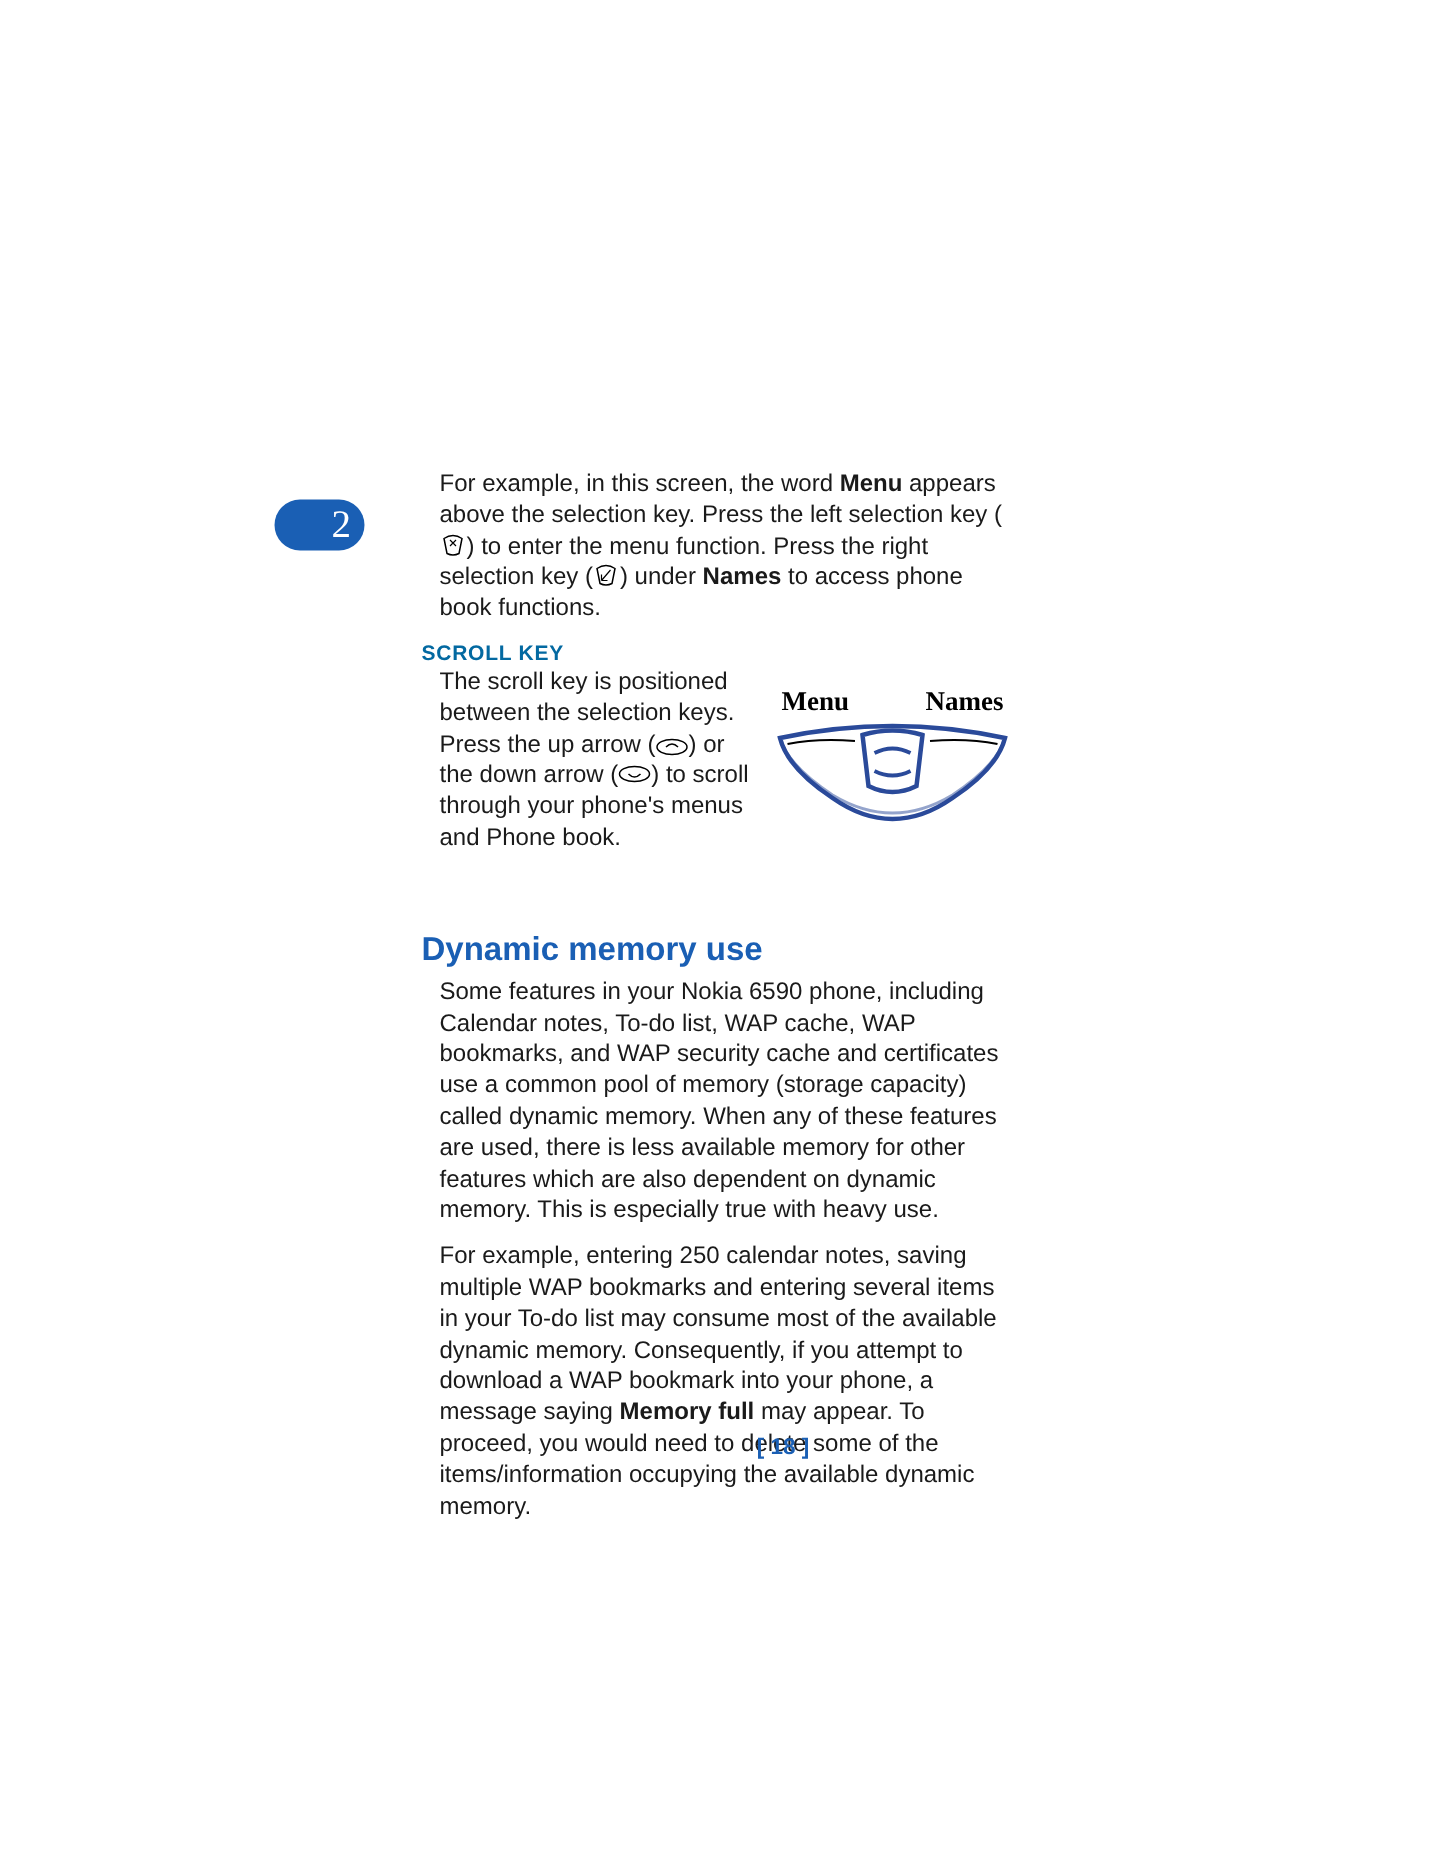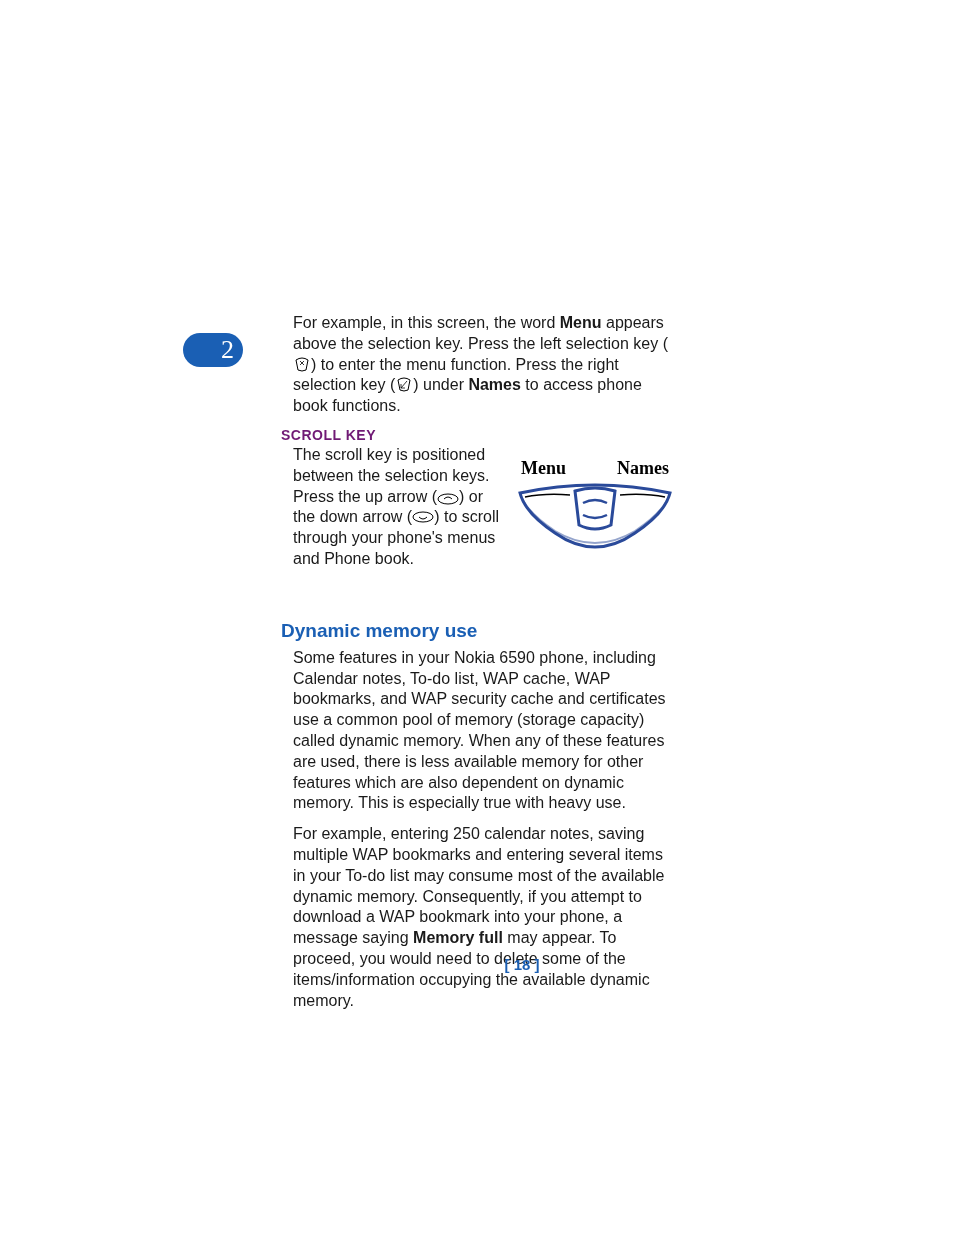--- a/index.html
+++ b/index.html
@@ -50,26 +50,26 @@
     color: #1a1a1a;
   }
   .para .bold {
     font-weight: 700;
   }
   .subhead {
     font-size: 14px;
     font-weight: 700;
     letter-spacing: 0.5px;
     margin: 8px 0 2px 0;
-    color: #701a75;
+    color: #0369a1;
   }
   .section-title {
     color: #1a5fb4;
     font-weight: 700;
-    font-size: 19px;
+    font-size: 22px;
     margin: 40px 0 6px 0;
   }
   .scroll-row {
     display: flex;
     align-items: center;
     gap: 14px;
   }
   .scroll-text {
     width: 220px;
   }

